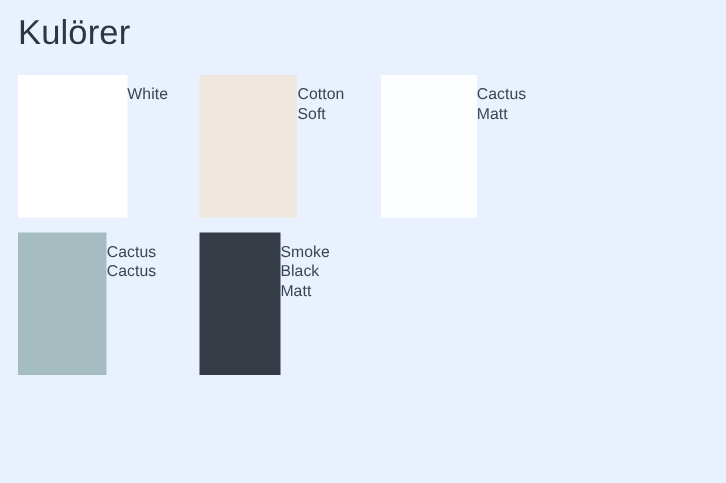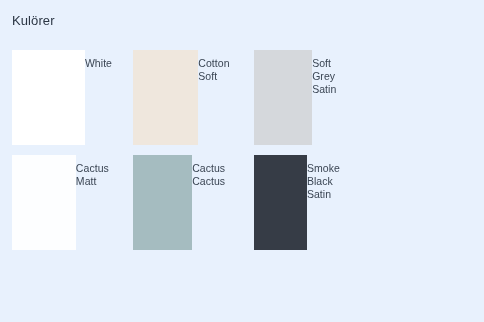--- a/index.html
+++ b/index.html
@@ -21,21 +21,21 @@
     width: 484px;
     height: 322px;
     box-sizing: border-box;
     padding: 0;
   }
 
   .page-title {
     position: absolute;
     left: 12px;
     top: 8px;
-    font-size: 13px;
+    font-size: 23px;
     font-weight: 400;
     letter-spacing: 0.1px;
     color: #2b3644;
     line-height: 26px;
     margin: 0;
     white-space: nowrap;
   }
 
   .swatch-grid {
     position: absolute;
@@ -83,30 +83,26 @@
   <div class="swatch-grid">
       <div class="swatch-item">
         <span class="swatch-chip" style="background-color: rgb(255, 255, 255);"></span>
         <span class="swatch-label" style="color: rgb(58, 69, 83);">White</span>
       </div>
       <div class="swatch-item">
         <span class="swatch-chip" style="background-color: rgb(239, 231, 221);"></span>
         <span class="swatch-label" style="color: rgb(58, 69, 83);">Cotton Soft</span>
       </div>
       <div class="swatch-item">
-        <span class="swatch-chip" style="background-color: rgb(213, 216, 220);"></span>
-        <span class="swatch-label" style="color: rgb(58, 69, 83);">Soft Grey Satin</span>
-      </div>
-      <div class="swatch-item">
         <span class="swatch-chip" style="background-color: rgb(253, 254, 255);"></span>
         <span class="swatch-label" style="color: rgb(58, 69, 83);">Cactus Matt</span>
       </div>
       <div class="swatch-item">
         <span class="swatch-chip" style="background-color: rgb(165, 188, 192);"></span>
         <span class="swatch-label" style="color: rgb(58, 69, 83);">Cactus Cactus</span>
       </div>
       <div class="swatch-item">
         <span class="swatch-chip" style="background-color: rgb(54, 60, 70);"></span>
-        <span class="swatch-label" style="color: rgb(58, 69, 83);">Smoke Black Satin</span>
+        <span class="swatch-label" style="color: rgb(58, 69, 83);">Smoke Black Matt</span>
       </div>
     </div>
 
 </div>
 
 </body></html>

